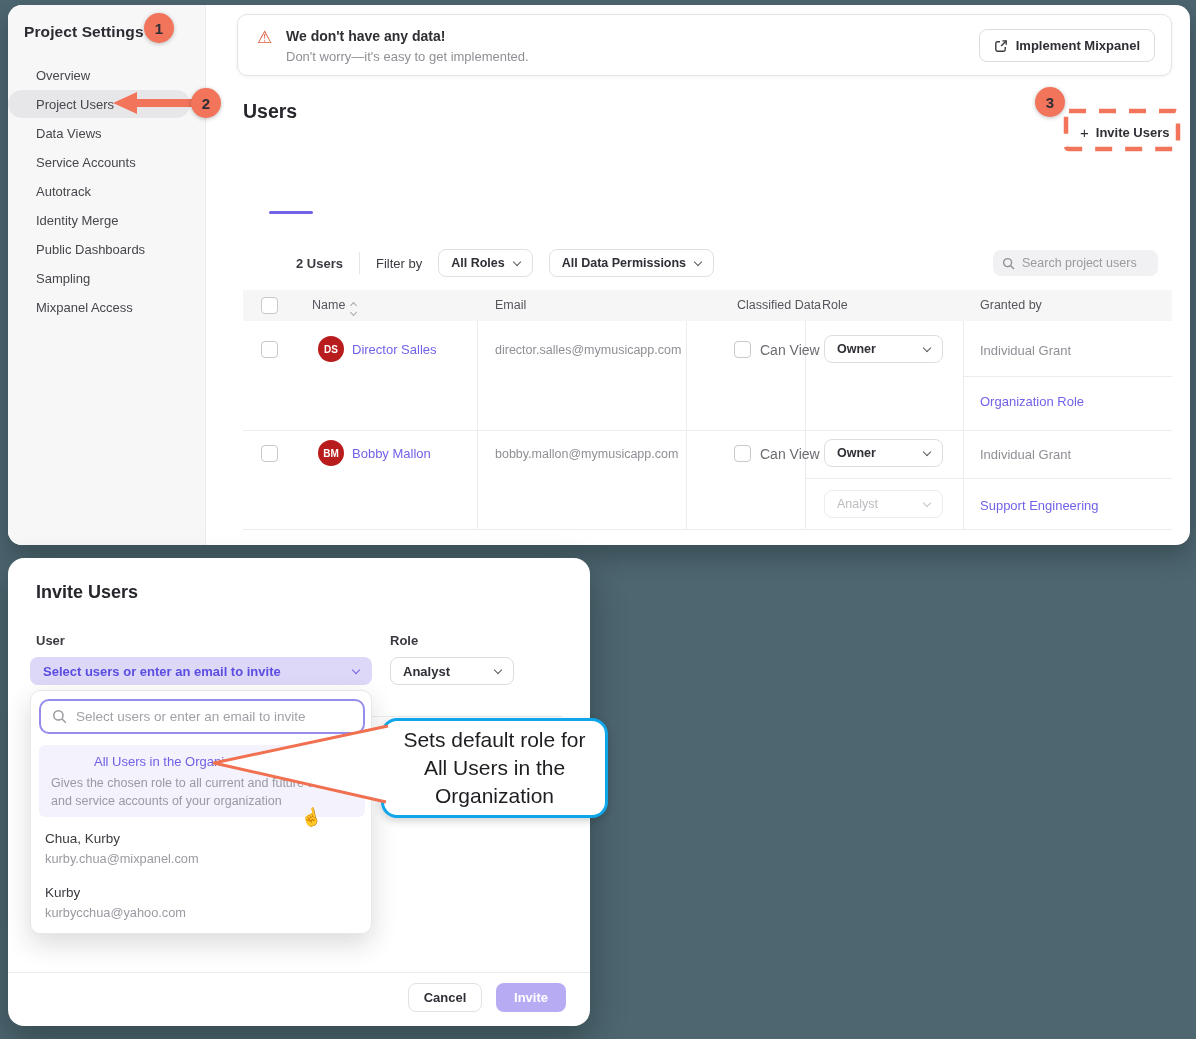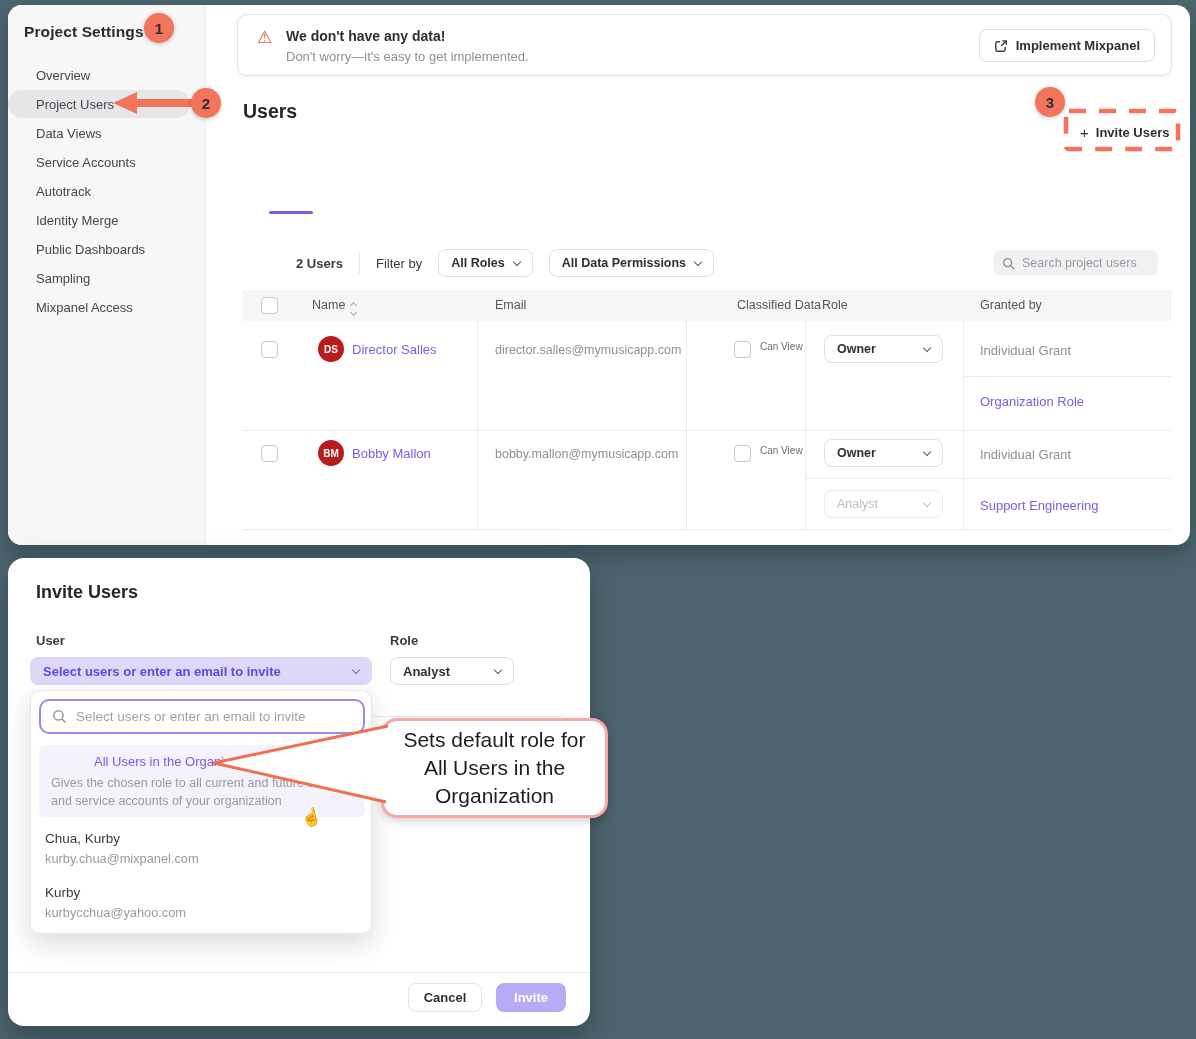--- a/index.html
+++ b/index.html
@@ -50,21 +50,21 @@
 
   
   .table { left:235px; top:285px; width:929px; height:240px; }
   .thead { left:0; top:0; width:929px; height:31px; background:#f6f6f7; }
   .th { position:absolute; top:0; height:31px; line-height:31px; font-size:12.5px; color:#55555c; }
   .line { background:#ececee; }
   .cb { width:17px; height:17px; border:1.5px solid #c8c8cd; border-radius:4px; background:#fff; cursor:pointer; }
   .avatar { width:26px; height:26px; border-radius:50%; background:#b91c1c; color:#fff; font-size:10px; font-weight:700; display:flex; align-items:center; justify-content:center; }
   .plink { font-size:13px; color:#7163e8; cursor:pointer; }
   .gray-txt { font-size:12.5px; color:#8f8f96; }
-  .canview { display:flex; gap:9px; font-size:10px; color:#6b6b72;padding-left:29px; }
+  .canview { display:flex; align-items:center; gap:9px; font-size:14px; color:#6b6b72;padding-left:29px; }
   .role-select { width:119px; height:28px; border:1px solid #dedee1; border-radius:8px; background:#fff; display:flex; align-items:center; justify-content:space-between; padding:0 12px; font-size:12.5px; font-weight:700; color:#2f2f36; cursor:pointer; }
   .role-select.disabled { border-color:#ececef; color:#bcbcc2; font-weight:400; cursor:default; }
   .sort-ic { display:inline-flex; flex-direction:column; gap:2px; margin-left:6px; vertical-align:1px; }
   .sort-ic i { width:5px; height:5px; border-right:1.4px solid #a8a8ae; border-bottom:1.4px solid #a8a8ae; display:block; }
   .sort-ic .up { transform:rotate(-135deg); }
   .sort-ic .dn { transform:rotate(45deg); }
 
   
   .modal { left:8px; top:558px; width:582px; height:468px; background:#fff; border-radius:16px; box-shadow:0 14px 34px rgba(15,25,30,.38); }
   .modal-title { left:28px; top:24px; font-size:18px; font-weight:700; color:#26262c; }
@@ -84,21 +84,21 @@
   .dd-opt .nm { font-size:13.5px; font-weight:500; color:#3a3a40; margin-bottom:5px; }
   .dd-opt .em { font-size:12.8px; color:#9a9aa2; }
   .hand-cursor { left:270px; top:116px; font-size:17px; color:#6d6d74; transform:rotate(-12deg); z-index:4; }
 
   .modal-footer-divider { left:0; top:414px; width:582px; height:1px; background:#ececef; }
   .cancel-btn { left:400px; top:425px; width:74px; height:29px; background:#fff; border:1px solid #e2e2e5; border-radius:8px; font-size:13px; font-weight:700; color:#2f2f36; cursor:pointer; font-family:inherit; }
   .invite-btn { left:488px; top:425px; width:70px; height:29px; background:#b7abf4; border:none; border-radius:8px; font-size:13px; font-weight:700; color:#fff; cursor:pointer; font-family:inherit; }
 
   
   .num-circle { width:30px; height:30px; border-radius:50%; background:#f2745b; color:#2e2e36; font-size:15px; font-weight:600; display:flex; align-items:center; justify-content:center; box-shadow:0 1px 4px rgba(0,0,0,.25); z-index:6; }
-  .callout { left:381px; top:718px; width:227px; height:100px; background:#fff; border:3px solid #fca5a5; border-radius:16px; z-index:5; display:flex; align-items:center; justify-content:center; text-align:center; padding:4px 10px; box-shadow:0 3px 8px rgba(0,0,0,.18); }
+  .callout { left:381px; top:718px; width:227px; height:100px; background:#fff; border:3px solid #0ea5e9; border-radius:16px; z-index:5; display:flex; align-items:center; justify-content:center; text-align:center; padding:4px 10px; box-shadow:0 3px 8px rgba(0,0,0,.18); }
   .callout span { font-size:21px; line-height:28px; color:#1e1e22; }
   svg.overlay { position:absolute; z-index:5; }
 </style>
 </head>
 <body>
 
 <div class="page">
 
   <div class="abs settings-card">
 

